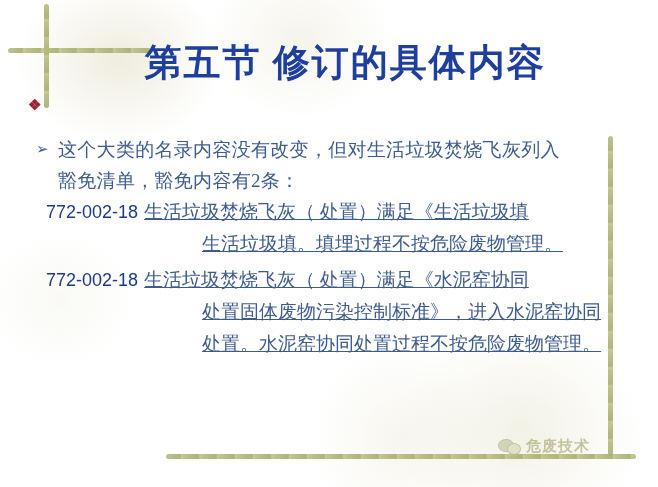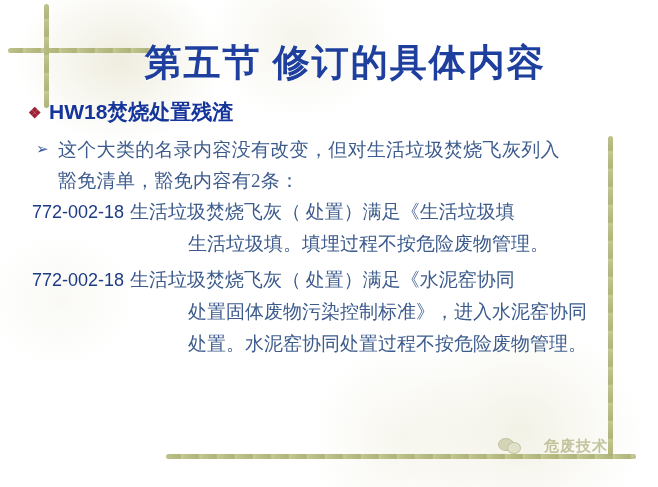--- a/index.html
+++ b/index.html
@@ -84,39 +84,39 @@
 
   .line{white-space:nowrap;}
 
   .entry{
     display:flex;align-items:flex-start;
     font-family:"Liberation Serif", serif;
     font-size:19px;line-height:32px;color:#3d5c8d;
   }
   .entry-code{
     flex:0 0 auto;
-    margin-left:32px;
+    margin-left:46px;
     font-family:"Liberation Sans", sans-serif;
     font-size:18px;font-weight:normal;
     color:#1d3a86;
     line-height:32px;
     white-space:nowrap;
   }
   .entry-body{
-    flex:1 1 auto;margin-left:6px;padding-right:77px;
+    flex:1 1 auto;margin-left:6px;padding-right:77px;text-decoration:underline;
   }
   .entry-body .line{display:block;white-space:nowrap;}
   .entry-body .cont{padding-left:58px;}
 
   .entry2{margin-top:4px;}
 
   
   .watermark{
     position:absolute;left:498px;top:437px;
-    display:flex;align-items:flex-start;gap:24px;
+    display:flex;align-items:center;gap:6px;
     opacity:.85;
   }
   .wechat-icon{
     display:inline-block;position:relative;
     width:22px;height:17px;
   }
   .wechat-icon .b1,.wechat-icon .b2{
     position:absolute;border-radius:50%;
     background:#cfd0ae;
     border:1px solid #b9bb93;
@@ -137,21 +137,20 @@
 
   <div class="bamboo v" id="bamboo-v-topleft"></div>
   <div class="bamboo h" id="bamboo-h-topleft"></div>
   <div class="bamboo v" id="bamboo-v-right"></div>
   <div class="bamboo h" id="bamboo-h-bottom"></div>
 
   <div class="title">第五节  修订的具体内容</div>
 
   <div class="heading">
     <span class="diamond-bullet">❖</span>
-    <span>HW18焚烧处置残渣</span>
   </div>
 
   <div class="body-block">
 
     <div class="para">
       <span class="arrow-bullet">➢</span>
       <span class="para-text">
         <span class="line">这个大类的名录内容没有改变，但对生活垃圾焚烧飞灰列入</span>
         <span class="line">豁免清单，豁免内容有2条：</span>
       </span>

